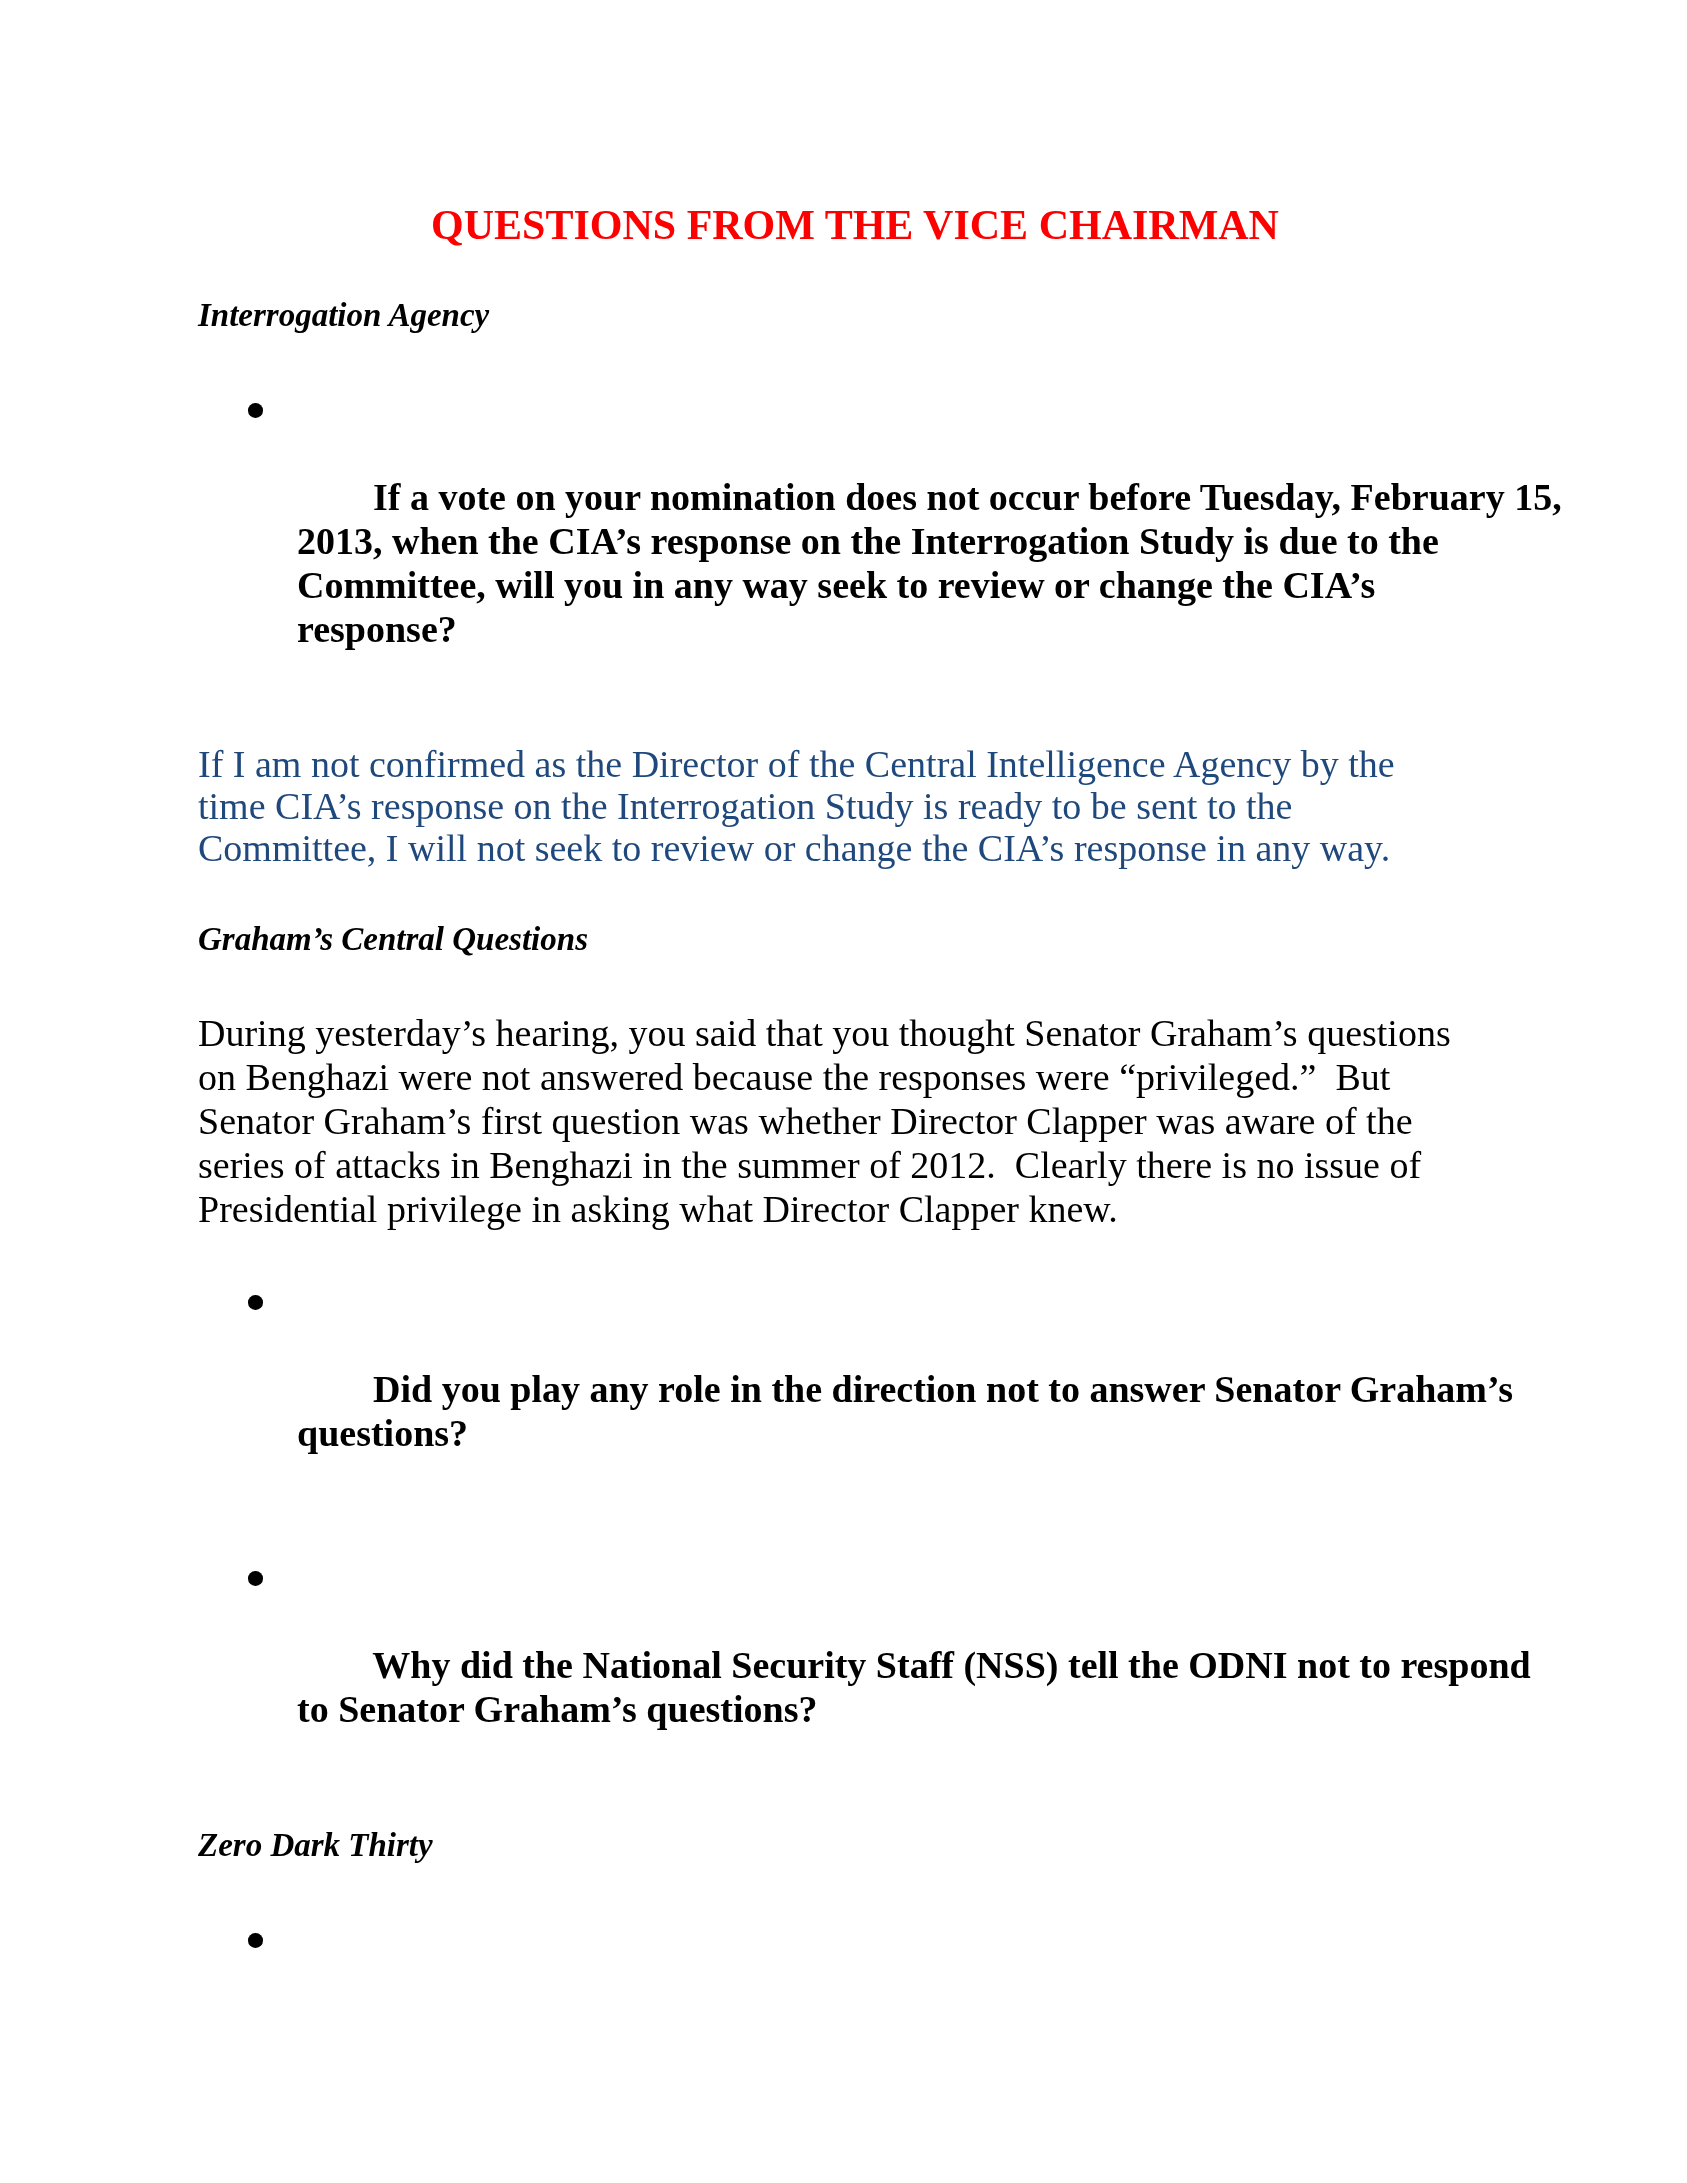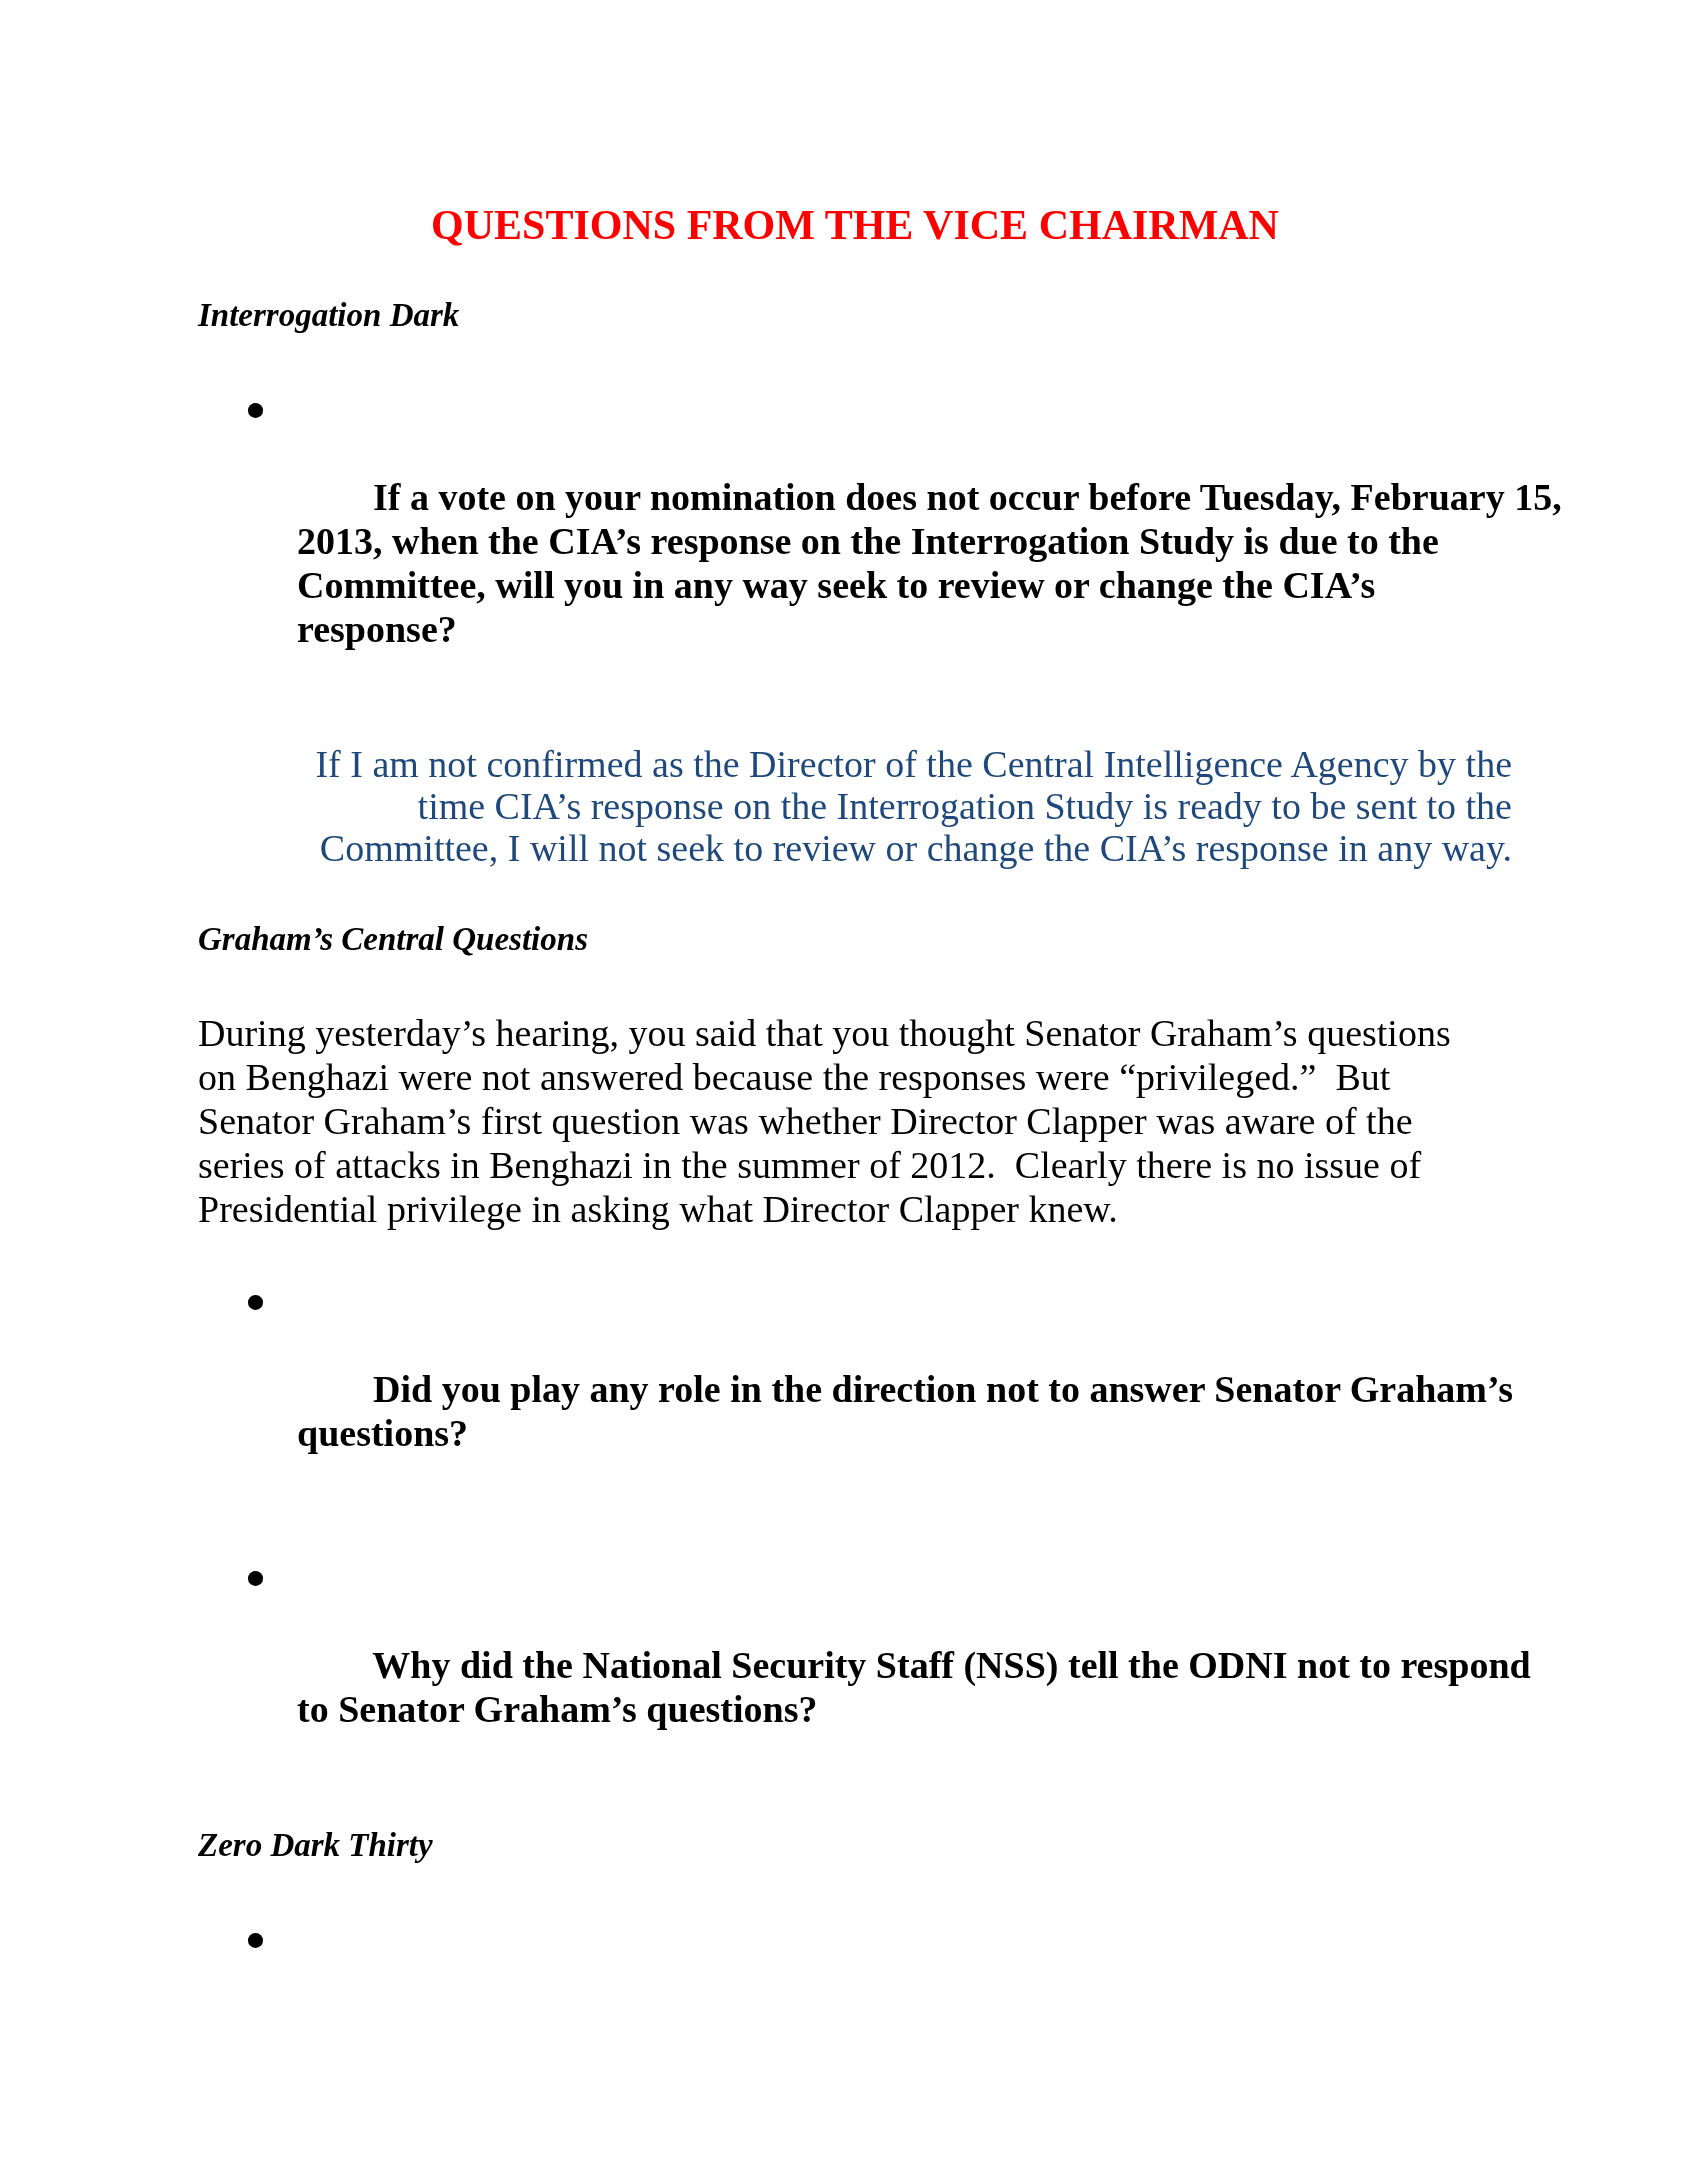--- a/index.html
+++ b/index.html
@@ -64,33 +64,33 @@
   .italic-inline { font-style: italic; }
 </style>
 </head>
 <body>
 
 <div class="page">
   <div class="content">
 
     <h1 class="doc-title" style="color: rgb(255, 0, 0);">QUESTIONS FROM THE VICE CHAIRMAN</h1>
 
-    <h2 class="section-heading">Interrogation Dark</h2>
+    <h2 class="section-heading">Interrogation Agency</h2>
 
     <ul class="bullets">
       <li>
         <span class="bullet-dot"></span>
         <span>If a vote on your nomination does not occur before Tuesday, February 15,
 2013, when the CIA’s response on the Interrogation Study is due to the
 Committee, will you in any way seek to review or change the CIA’s
 response?</span>
       </li>
     </ul>
 
-    <p class="body-para answer-para" style="color: rgb(31, 73, 125); text-align: right;">If I am not confirmed as the Director of the Central Intelligence Agency by the
+    <p class="body-para answer-para" style="color: rgb(31, 73, 125);">If I am not confirmed as the Director of the Central Intelligence Agency by the
 time CIA’s response on the Interrogation Study is ready to be sent to the
 Committee, I will not seek to review or change the CIA’s response in any way.</p>
 
     <h2 class="section-heading">Graham’s Central Questions</h2>
 
     <p class="body-para">During yesterday’s hearing, you said that you thought Senator Graham’s questions
 on Benghazi were not answered because the responses were “privileged.”  But
 Senator Graham’s first question was whether Director Clapper was aware of the
 series of attacks in Benghazi in the summer of 2012.  Clearly there is no issue of
 Presidential privilege in asking what Director Clapper knew.</p>

